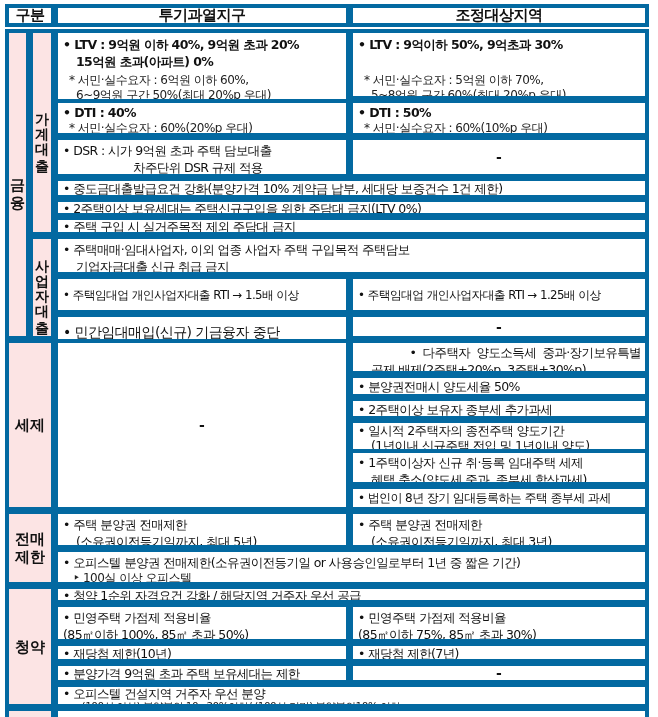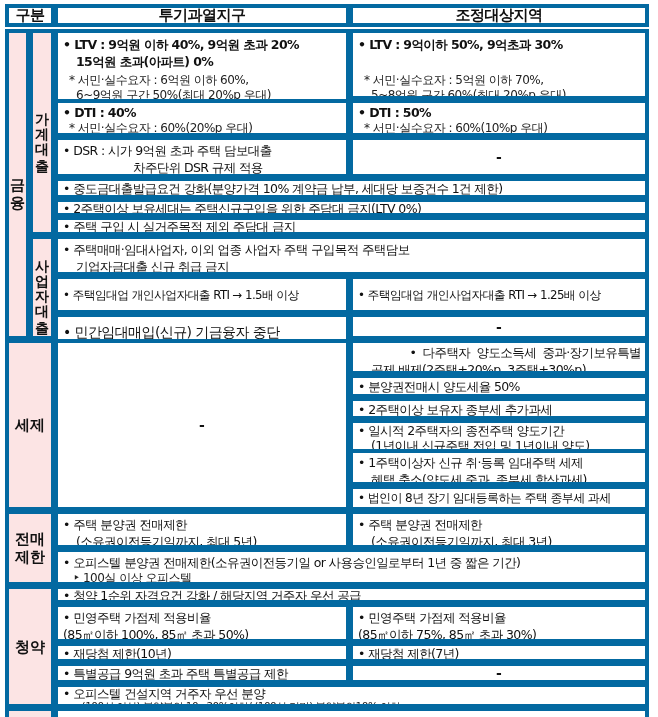--- a/index.html
+++ b/index.html
@@ -144,21 +144,21 @@
   <div class="bul">민영주택 가점제 적용비율</div>
   <div>(85㎡이하 75%, 85㎡ 초과 30%)</div>
 </div>
 <div class="cell txt mid" style="left:54px;top:642px;width:296px;height:21px;">
   <div class="bul">재당첨 제한(10년)</div>
 </div>
 <div class="cell txt mid" style="left:349px;top:642px;width:300px;height:21px;">
   <div class="bul">재당첨 제한(7년)</div>
 </div>
 <div class="cell txt mid" style="left:54px;top:662px;width:296px;height:22px;">
-  <div class="bul">특별공급 9억원 초과 주택 특별공급 제한</div>
+  <div class="bul">분양가격 9억원 초과 주택 보유세대는 제한</div>
 </div>
 <div class="cell dash" style="left:349px;top:662px;width:300px;height:22px;">-</div>
 <div class="cell txt" style="left:54px;top:683px;width:595px;height:25px;padding-top:0;">
   <div class="bul" style="line-height:14px;">오피스텔 건설지역 거주자 우선 분양</div>
   <div class="note tri" style="padding-left:10px;font-size:10.5px;line-height:11px;">(100실 이상) 분양분의 10~20%이하/ (100실 미만) 분양분의10% 이하</div>
 </div>
 
 <div class="cell pink" style="left:5px;top:707px;width:50px;height:20px;"></div>
 <div class="cell txt" style="left:54px;top:707px;width:595px;height:20px;padding-top:3px;">
   <div class="bul">재건축사업 조합원당 재건축 주택공급수 제한(1주택)</div>

